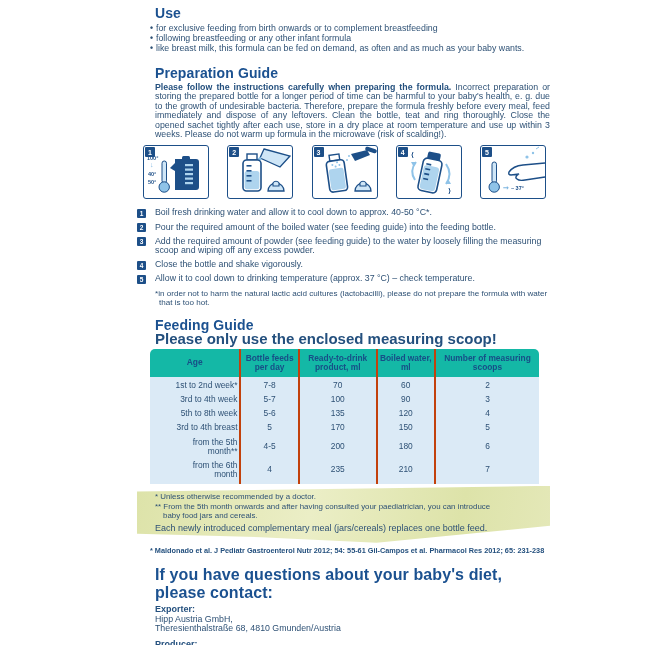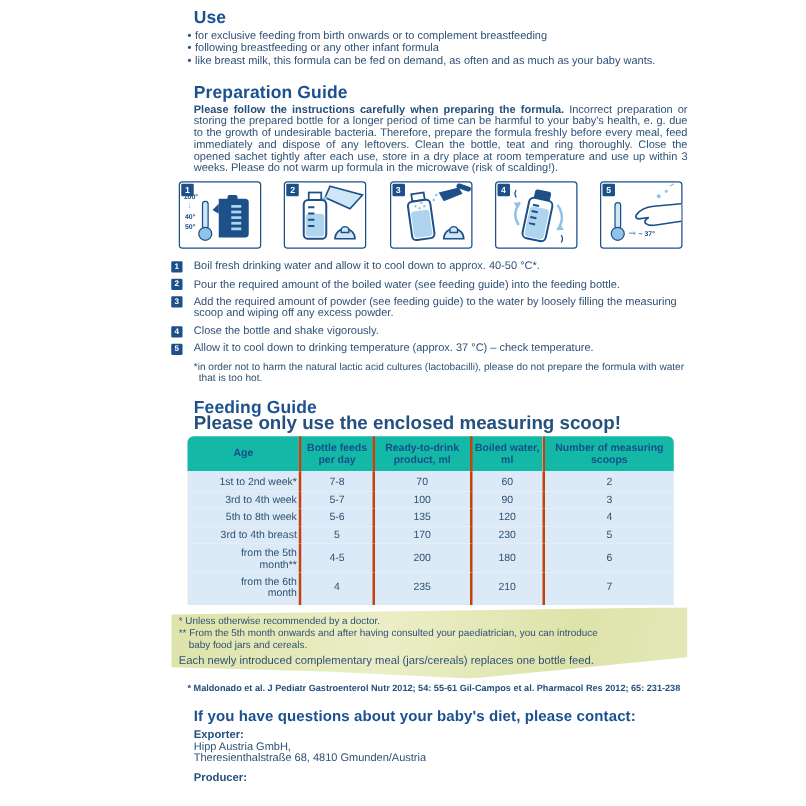--- a/index.html
+++ b/index.html
@@ -41,29 +41,29 @@
   .feed-table thead th{background:#14b8a6;color:#174e87;font-weight:bold;line-height:9.2px;padding:5px 2px;vertical-align:middle;}
   .feed-table thead th:first-child{border-radius:5px 0 0 0;}
   .feed-table thead th:last-child{border-radius:0 5px 0 0;}
   .feed-table td{background:#dbeaf6;color:#2e5175;text-align:center;padding:2.6px 2px;line-height:9px;}
   .feed-table td:first-child{text-align:right;padding-left:22px;}
   .feed-table td,.feed-table th{border-left:2px solid #c2410c;}
   .feed-table td:first-child,.feed-table th:first-child{border-left:none;}
   .feed-table tbody tr:first-child td{padding-top:4px;}
   .feed-table tbody tr:last-child td{padding-bottom:5px;}
   
-  .green-panel{margin-top:2px;width:413px;height:57px;box-sizing:border-box;padding:7px 0 0 6px;
+  .green-panel{margin-top:2px;width:413px;height:57px;box-sizing:border-box;padding:7px 0 0 18px;
      background:linear-gradient(100deg,#dde3a9 0%,#ebeec6 42%,#dde3a9 78%,#e4e8b8 100%);
      clip-path:polygon(0 10%,100% 0,100% 70%,58% 100%,30% 90%,0 84%);}
   .fn{margin:0 0 1.5px;font-size:7.9px;line-height:8.8px;color:#2e5175;}
   .fn-hang{padding-left:8px;text-indent:-8px;width:330px;}
   .fn-big{margin:2px 0 0;font-size:9px;line-height:10px;color:#2e5175;}
   .reference{margin:4px 0 0;padding-left:13px;font-size:7.3px;line-height:8px;color:#24507e;font-weight:bold;}
   
-  .contact h2{margin-top:11px;font-size:12px;}
+  .contact h2{margin-top:11px;font-size:16px;}
   .contact p{margin:0;padding-left:18px;font-size:8.8px;line-height:9.8px;color:#2e5175;}
   .contact .lbl{font-weight:bold;color:#24507e;margin-top:6px;font-size:9px;}
   .contact .lbl.first{margin-top:3px;}
 </style>
 </head>
 <body>
 
 <div class="page">
   <div class="content">
 
@@ -245,21 +245,21 @@
             <td>5th to 8th week</td>
             <td>5-6</td>
             <td>135</td>
             <td>120</td>
             <td>4</td>
           </tr>
           <tr>
             <td>3rd to 4th breast</td>
             <td>5</td>
             <td>170</td>
-            <td>230</td>
+            <td>150</td>
             <td>5</td>
           </tr>
           <tr>
             <td>from the 5th month**</td>
             <td>4-5</td>
             <td>200</td>
             <td>180</td>
             <td>6</td>
           </tr>
           <tr>

